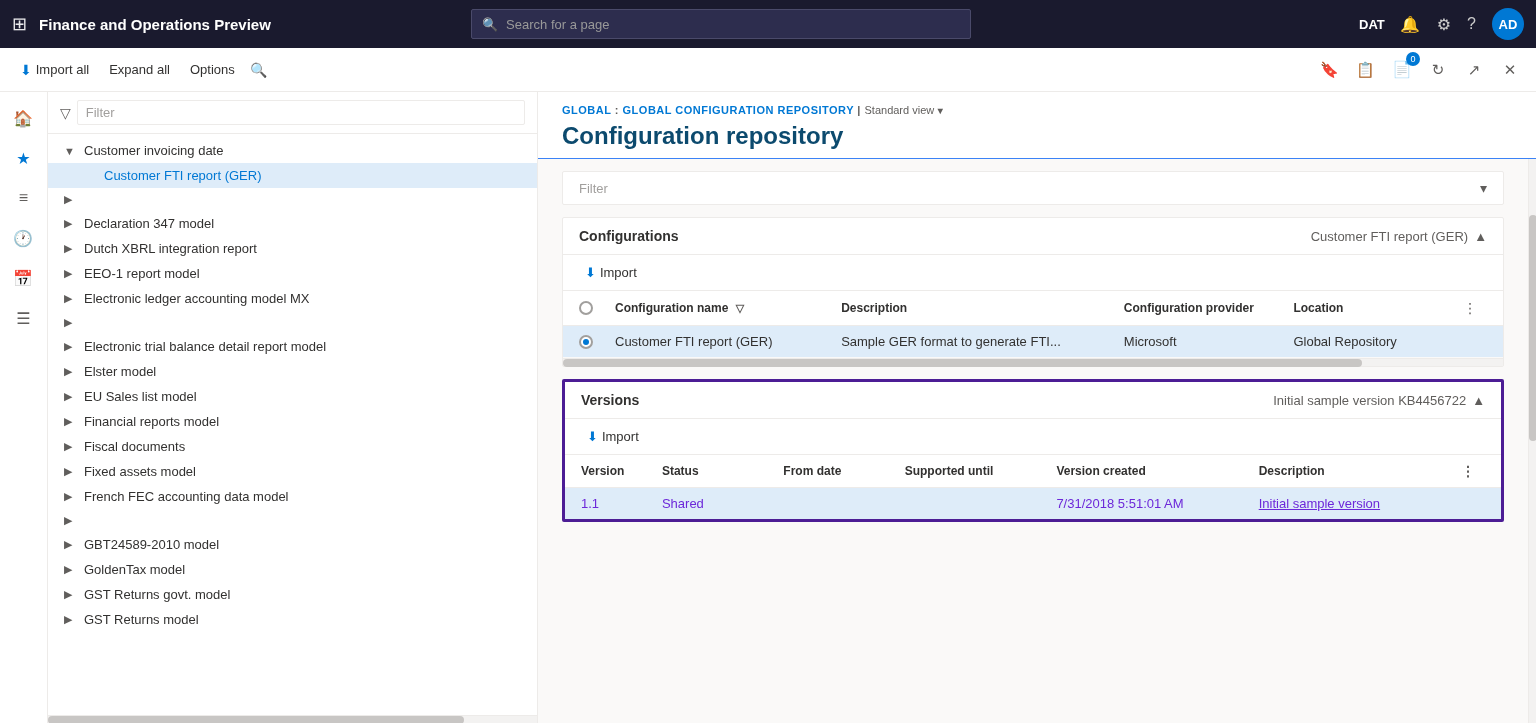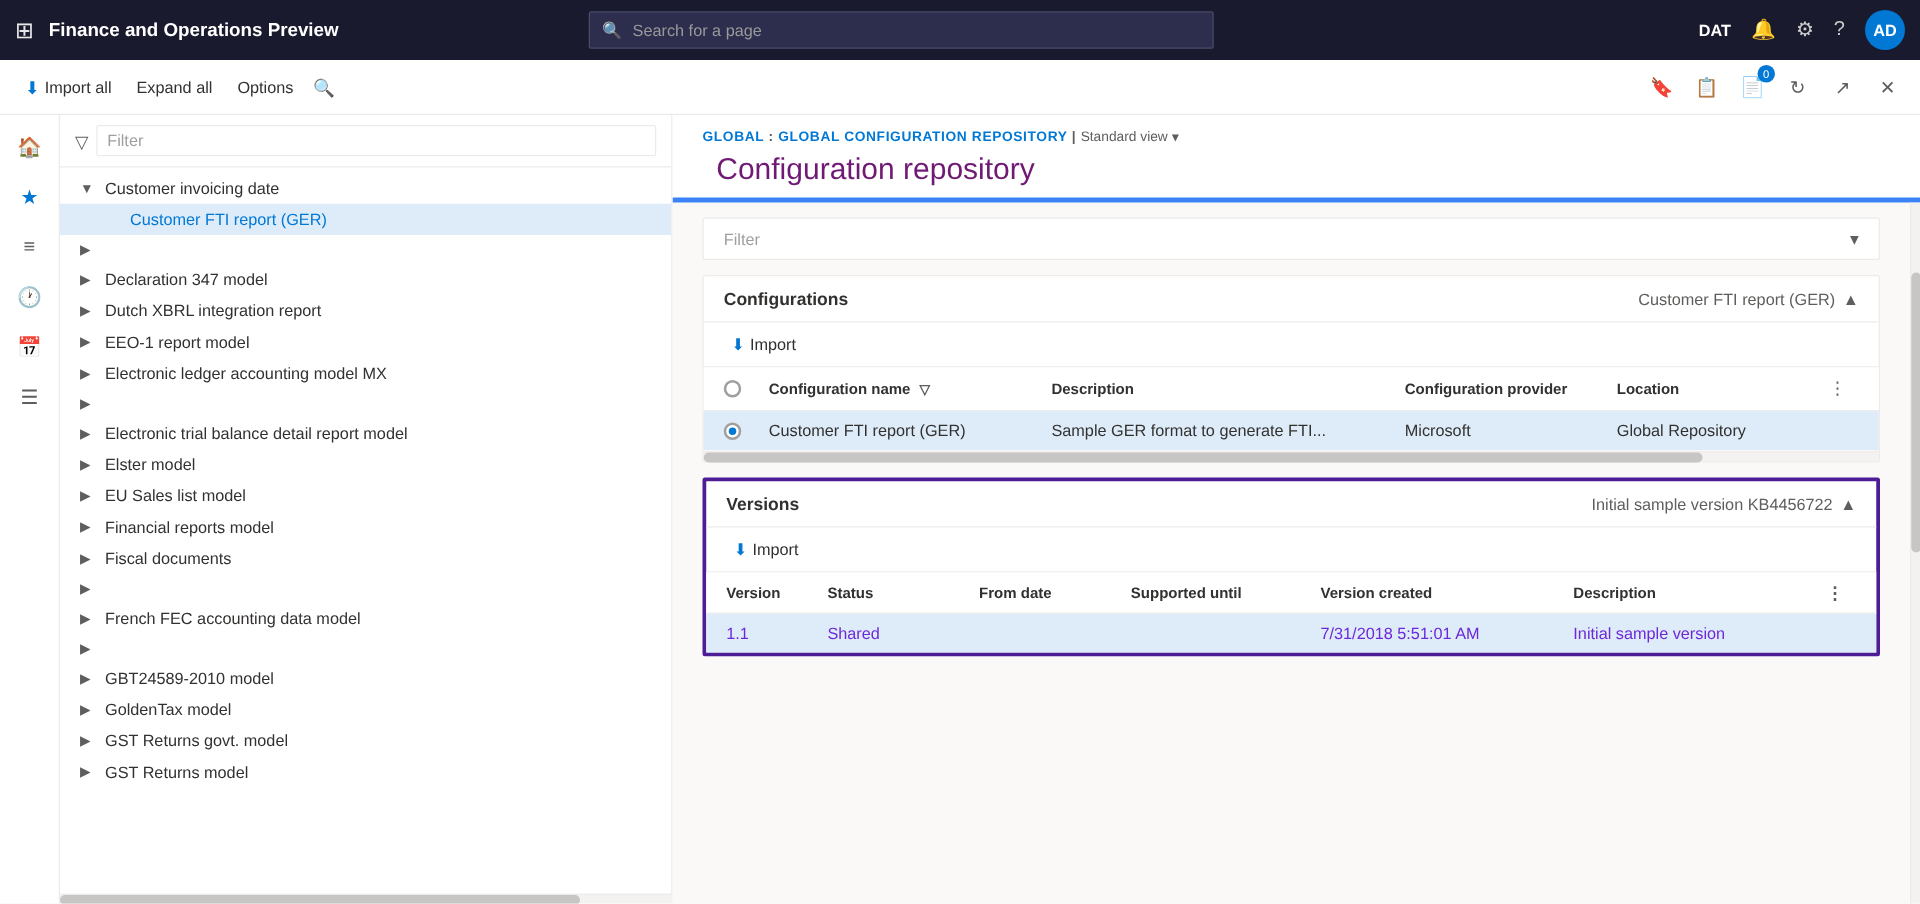--- a/index.html
+++ b/index.html
@@ -165,36 +165,35 @@
     .right-content {
       flex: 1;
       display: flex;
       flex-direction: column;
       overflow: hidden;
       background: #faf9f8;
     }
     .right-header {
       padding: 12px 24px 8px;
       background: white;
-      border-bottom: 4px solid #3b82f6;
+      border-bottom: 1px solid #3b82f6;
     }
     .breadcrumb {
       font-size: 11px;
       color: #0078d4;
       text-transform: uppercase;
       font-weight: 600;
       letter-spacing: 0.5px;
       margin-bottom: 6px;
     }
     .breadcrumb span { color: #605e5c; }
     .page-title {
       font-size: 24px;
-      font-weight: 400;
-      color: #701a75;
-      margin-left: 11px;
+      font-weight: 700;
+      color: #0c4a6e;
     }
 
     
     .filter-bar {
       margin: 12px 24px 0;
       background: white;
       border: 1px solid #edebe9;
       border-radius: 2px;
       padding: 8px 16px;
       display: flex;
@@ -320,21 +319,21 @@
       padding: 8px 16px;
       cursor: pointer;
     }
     .version-row.selected { background: #deecf9; }
     .vcell { font-size: 13px; color: #6d28d9; }
     .vcell-version { flex: 0.8; }
     .vcell-status { flex: 1.2; }
     .vcell-from { flex: 1.2; }
     .vcell-until { flex: 1.5; }
     .vcell-created { flex: 2; }
-    .vcell-desc { flex: 2; }
+    .vcell-desc { flex: 2; text-decoration: underline; }
     .vcell-more { width: 24px; flex: 0 0 24px; }
 
     .right-scroll {
       width: 8px;
       background: #f3f2f1;
       flex: 0 0 8px;
       border-left: 1px solid #edebe9;
       position: relative;
     }
     .right-scroll-thumb {
@@ -467,20 +466,21 @@
       <div class="tree-item">
         <span class="tree-chevron">▶</span>
         <span class="tree-item-label">Financial reports model</span>
       </div>
       <div class="tree-item">
         <span class="tree-chevron">▶</span>
         <span class="tree-item-label">Fiscal documents</span>
       </div>
       <div class="tree-item">
         <span class="tree-chevron">▶</span>
+        <span class="tree-item-label">Fixed assets model</span>
       </div>
       <div class="tree-item">
         <span class="tree-chevron">▶</span>
         <span class="tree-item-label">French FEC accounting data model</span>
       </div>
       <div class="tree-item">
         <span class="tree-chevron">▶</span>
       </div>
       <div class="tree-item">
         <span class="tree-chevron">▶</span>

